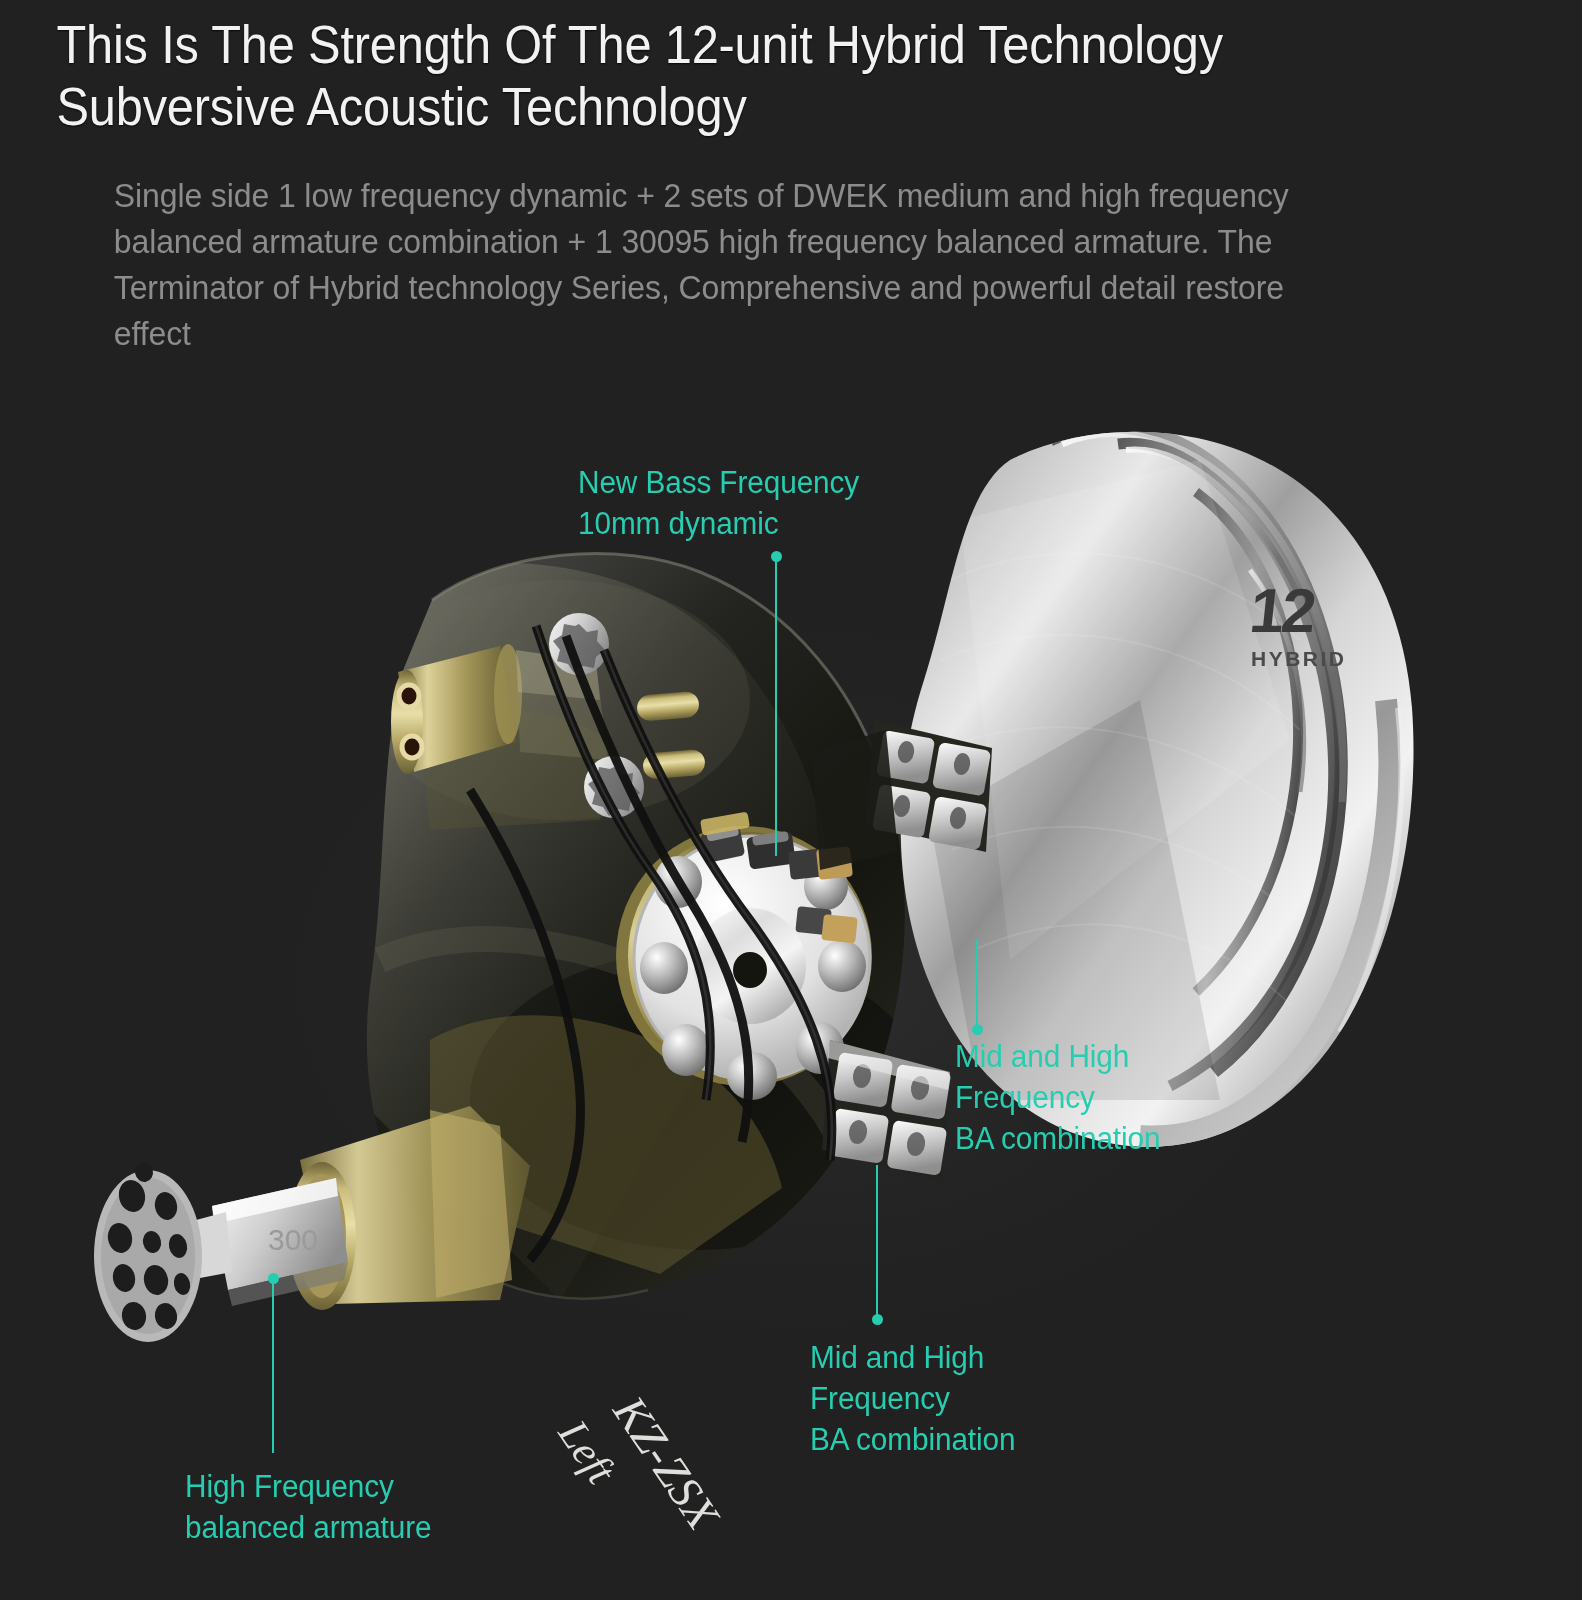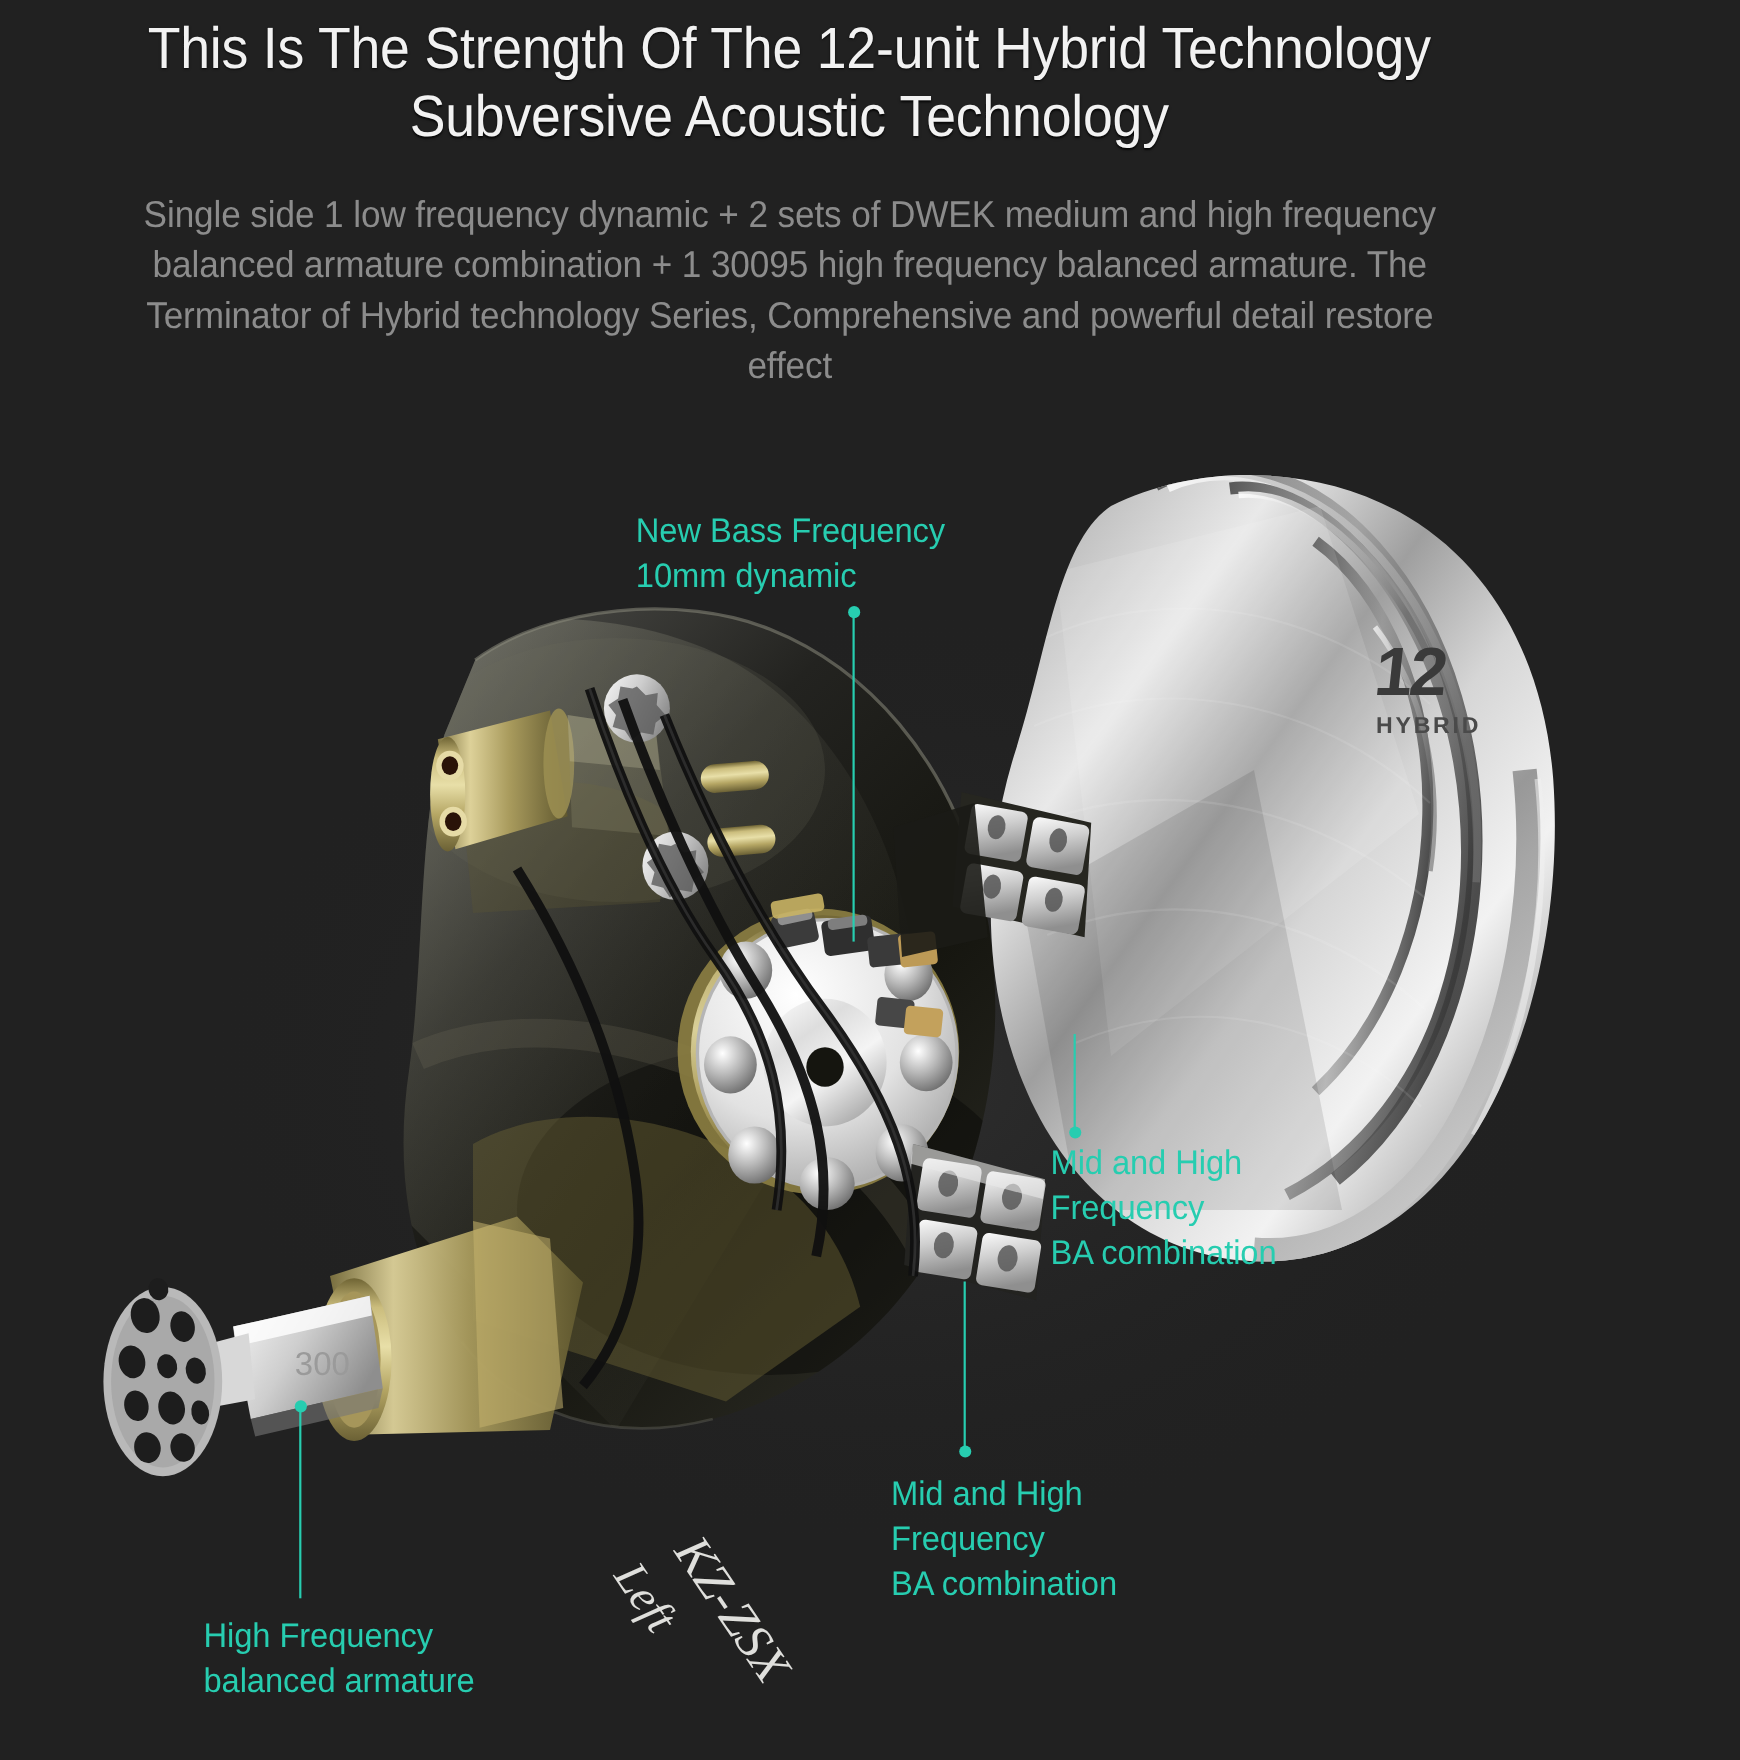--- a/index.html
+++ b/index.html
@@ -7,22 +7,22 @@
   html,body{ background:#1f1f1f; }
   body{
     width:1582px; height:1600px;
     position:relative; overflow:hidden;
     font-family:"Liberation Sans", sans-serif;
     background:#212121;
   }
 
   
   #header{
-    position:absolute; left:12px; top:0; width:1411px; height:400px;
-    text-align:center;
+    position:absolute; left:0; top:0; width:1411px; height:400px;
+    text-align:left;
   }
   #title{
     margin-top:14px;
     font-size:53px; line-height:62px;
     font-weight:400; color:#f2f2f2;
     letter-spacing:-0.2px;
     transform:scaleX(0.92);
     text-shadow:0 1px 2px rgba(0,0,0,.8);
   }
   #subtitle{

